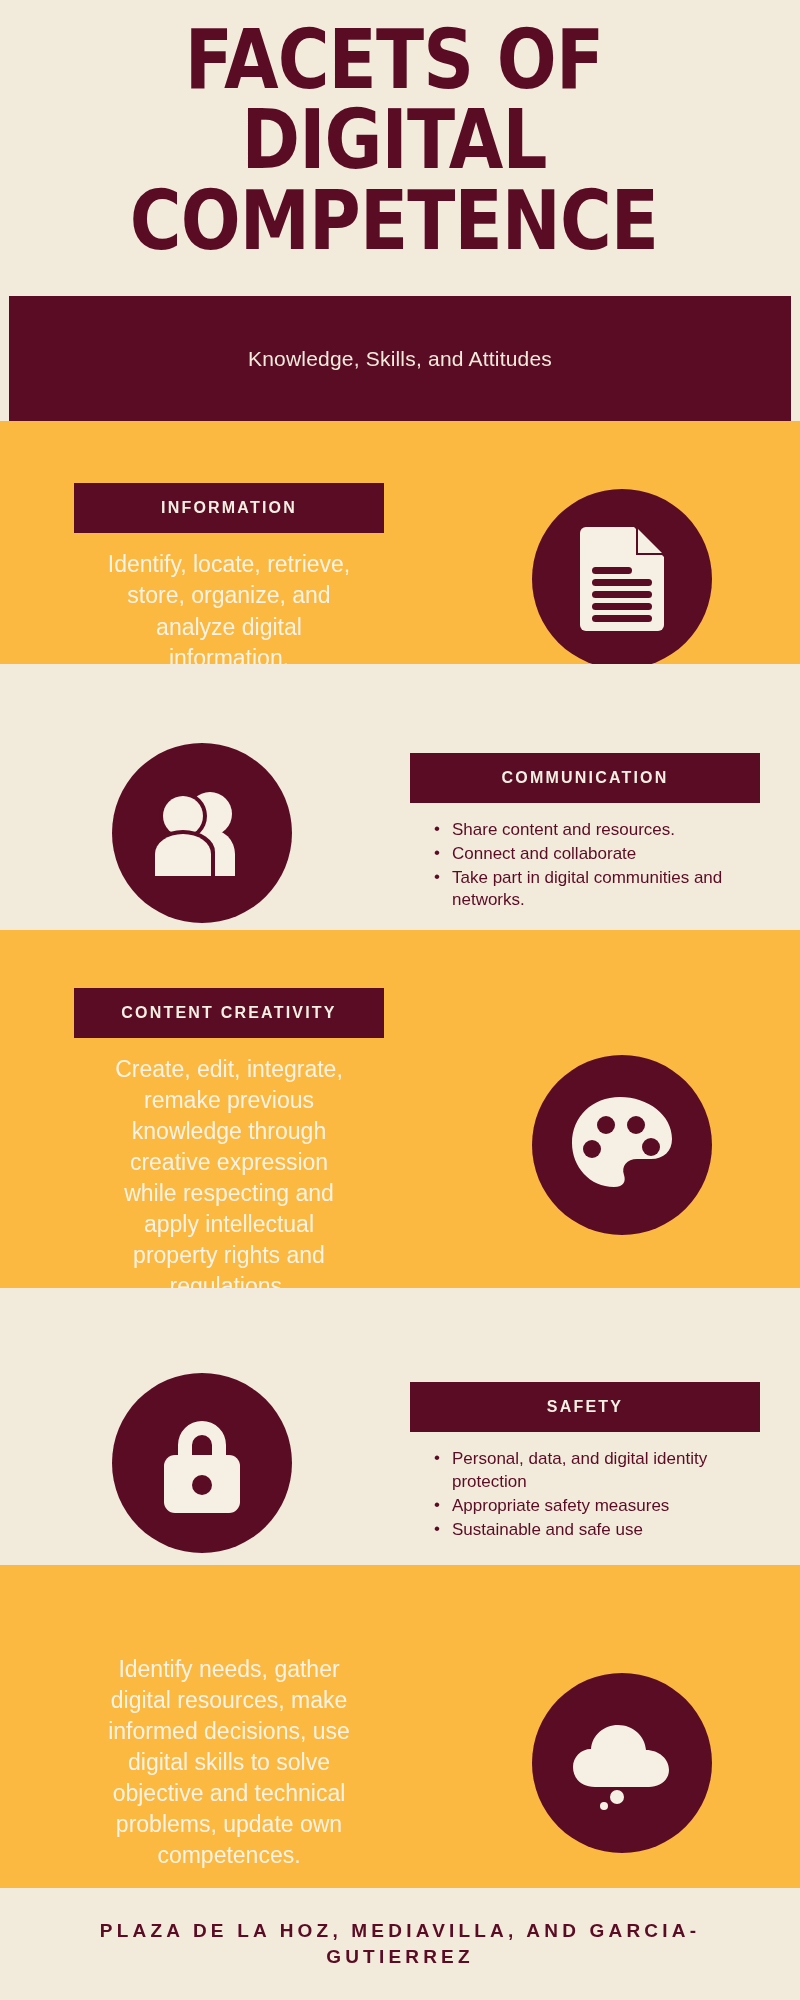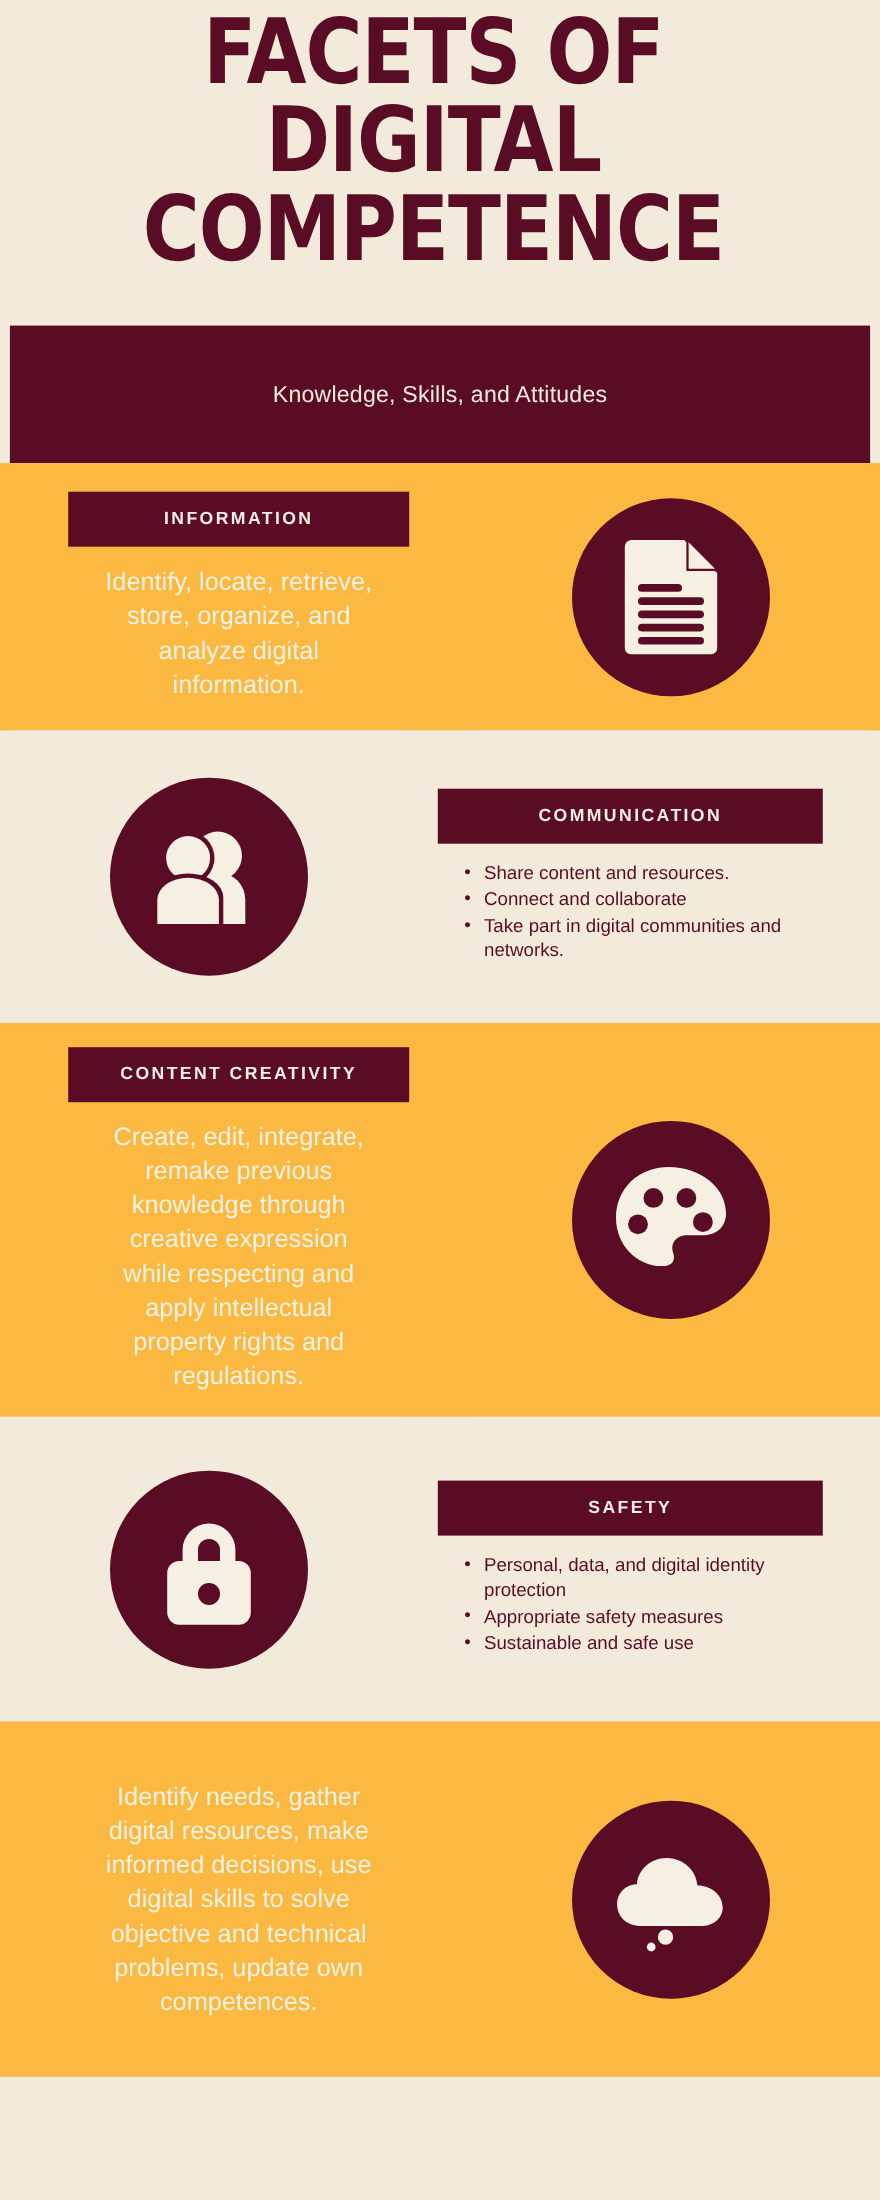--- a/index.html
+++ b/index.html
@@ -15,20 +15,21 @@
     width: 800px;
     height: 2000px;
     background: #F2EBDC;
     overflow: hidden;
   }
 
   
   .title-block {
     padding: 8px 40px 0 28px;
     text-align: center;
+    margin-top: 12px;
   }
   .title-line {
     font-family: "DejaVu Sans", sans-serif;
     font-weight: 700;
     color: #5A0C24;
     font-size: 82px;
     line-height: 0.98;
     letter-spacing: -1px;
     transform: scaleX(0.86);
     transform-origin: center;
@@ -71,25 +72,26 @@
     border-left: 36px solid transparent;
     border-right: 36px solid transparent;
     left: 363px;
   }
   .notch.orange { border-top: 34px solid #FCB941; }
   .notch.cream  { border-top: 34px solid #F2EBDC; }
 
   
   .row {
     position: absolute;
-    left: 0;
+    left: 12px;
     width: 735px;
     height: 100%;
     display: flex;
     align-items: center;
+    margin-top: 36px;
   }
   .col-text  { width: 420px; flex: none; }
   .col-icon  { width: 380px; flex: none; display: flex; align-items: center; justify-content: center; }
 
   .row.reverse .col-text { order: 2; }
   .row.reverse .col-icon { order: 1; }
 
   
   .chip {
     background: #5A0C24;
@@ -288,14 +290,17 @@
           <svg width="110" height="96" viewBox="0 0 110 96">
             <path d="M28 72 C14 72 6 63 6 52 C6 42 14 34 24 34 C25 20 37 10 51 10 C66 10 78 21 79 35 C92 35 102 44 102 55 C102 65 93 72 82 72 Z" fill="#F6F0E4"></path>
             <circle cx="50" cy="82" r="7" fill="#F6F0E4"></circle>
             <circle cx="37" cy="91" r="4" fill="#F6F0E4"></circle>
           </svg>
         </div>
       </div>
     </div>
   </div>
 
+  <div class="footer">
+    <div class="footer-text">PLAZA DE LA HOZ, MEDIAVILLA, AND GARCIA-GUTIERREZ</div>
+  </div>
 
 </div>
 
 </body></html>

